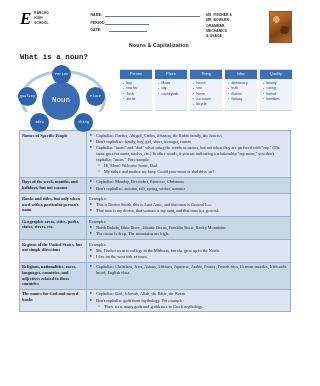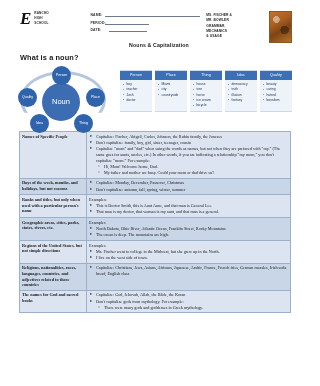--- a/index.html
+++ b/index.html
@@ -27,29 +27,29 @@
   .teacher{width:60px;font-size:3.3px;line-height:1.6;font-family:"Liberation Sans",sans-serif;font-weight:bold;letter-spacing:.1px;color:#262626;text-transform:uppercase;padding-top:3px;}
   .crest{width:22px;height:30px;margin-left:2px;margin-top:1px;
         background:
          radial-gradient(circle at 30% 25%, rgba(255,255,255,.45) 0 12%, rgba(0,0,0,0) 13%),
          radial-gradient(circle at 70% 60%, rgba(0,0,0,.35) 0 18%, rgba(0,0,0,0) 19%),
          linear-gradient(150deg,#c2742c 0%,#a95f21 35%,#7d4415 60%,#b8702b 100%);
         border:0.5px solid #8a5a22;}
   .doc-title{font-size:5.2px;font-family:"Liberation Sans",sans-serif;font-weight:bold;text-align:center;width:150px;margin-left:78px;margin-top:-6px;letter-spacing:.15px;}
 
   
-  .h2{font-family:Liberation Sans, sans-serif;font-weight:bold;font-size:7.4px;margin:5px 0 3px 14px;letter-spacing:.1px;}
+  .h2{font-family:Liberation Mono, monospace;font-weight:bold;font-size:7.4px;margin:5px 0 3px 14px;letter-spacing:.1px;}
   .h2.second{margin:7px 0 3px 14px;}
 
   
   .visual{display:flex;align-items:flex-start;gap:4px;height:66px;padding-left:6px;}
 
   .smartart{position:relative;width:104px;height:64px;}
   .arc{position:absolute;left:8px;top:6px;width:86px;height:58px;border:3px solid #b4c6e0;border-radius:50%;box-sizing:border-box;clip-path:polygon(0 0,100% 0,100% 72%,0 72%);}
-  .node{position:absolute;border-radius:50%;background:#3d6fb4;color:#fff;display:flex;align-items:center;justify-content:center;font-family:Liberation Sans, sans-serif;font-size:3.6px;text-align:center;line-height:1.05;}
+  .node{position:absolute;border-radius:50%;background:#3d6fb4;color:#fff;display:flex;align-items:center;justify-content:center;font-family:Liberation Mono, monospace;font-size:3.6px;text-align:center;line-height:1.05;}
   .node.center{width:38px;height:38px;left:30px;top:18px;background:#3c6db3;font-size:7.5px;}
   .node.sat{width:19px;height:19px;background:#2f63ab;}
   .n-person{left:40px;top:1px;}
   .n-place{left:74px;top:23px;}
   .n-thing{left:62px;top:49px;}
   .n-idea{left:18px;top:49px;}
   .n-quality{left:6px;top:23px;}
 
   .cols{display:flex;gap:3px;flex:1;padding-top:5px;}
   .col{flex:1;background:#eef3fa;border-top:0.6px solid #cdd9ea;border-bottom:0.6px solid #cdd9ea;}

